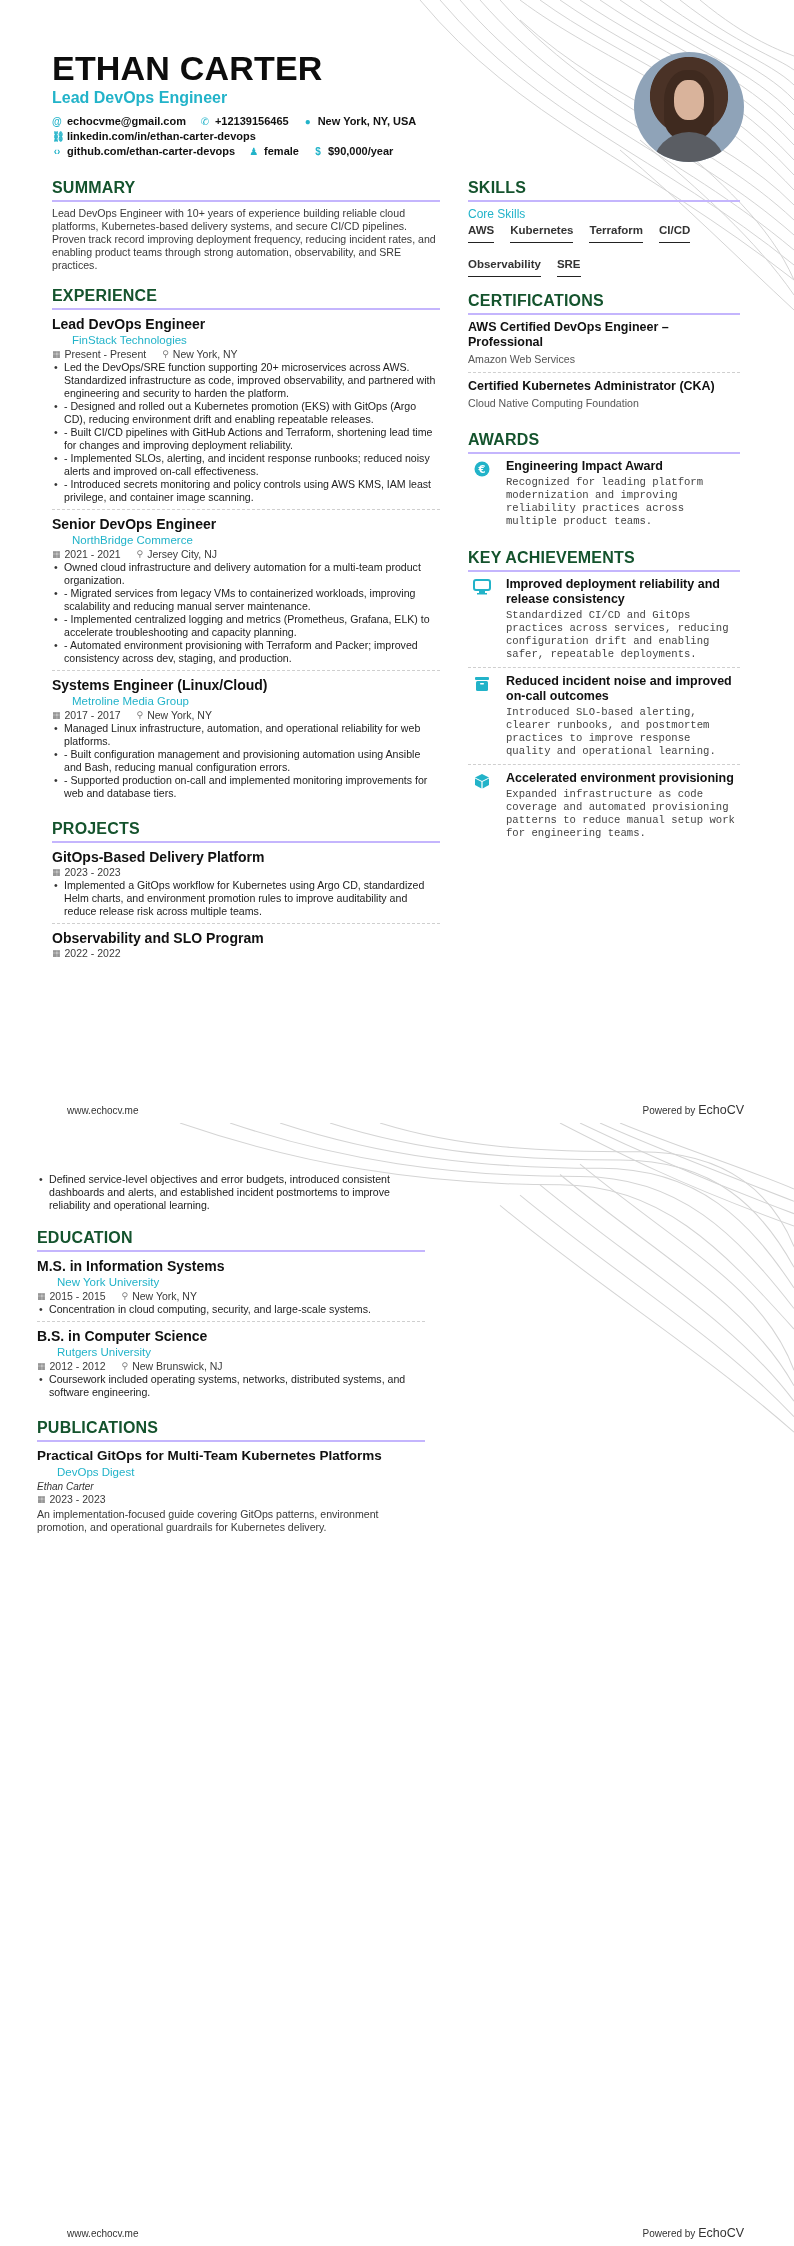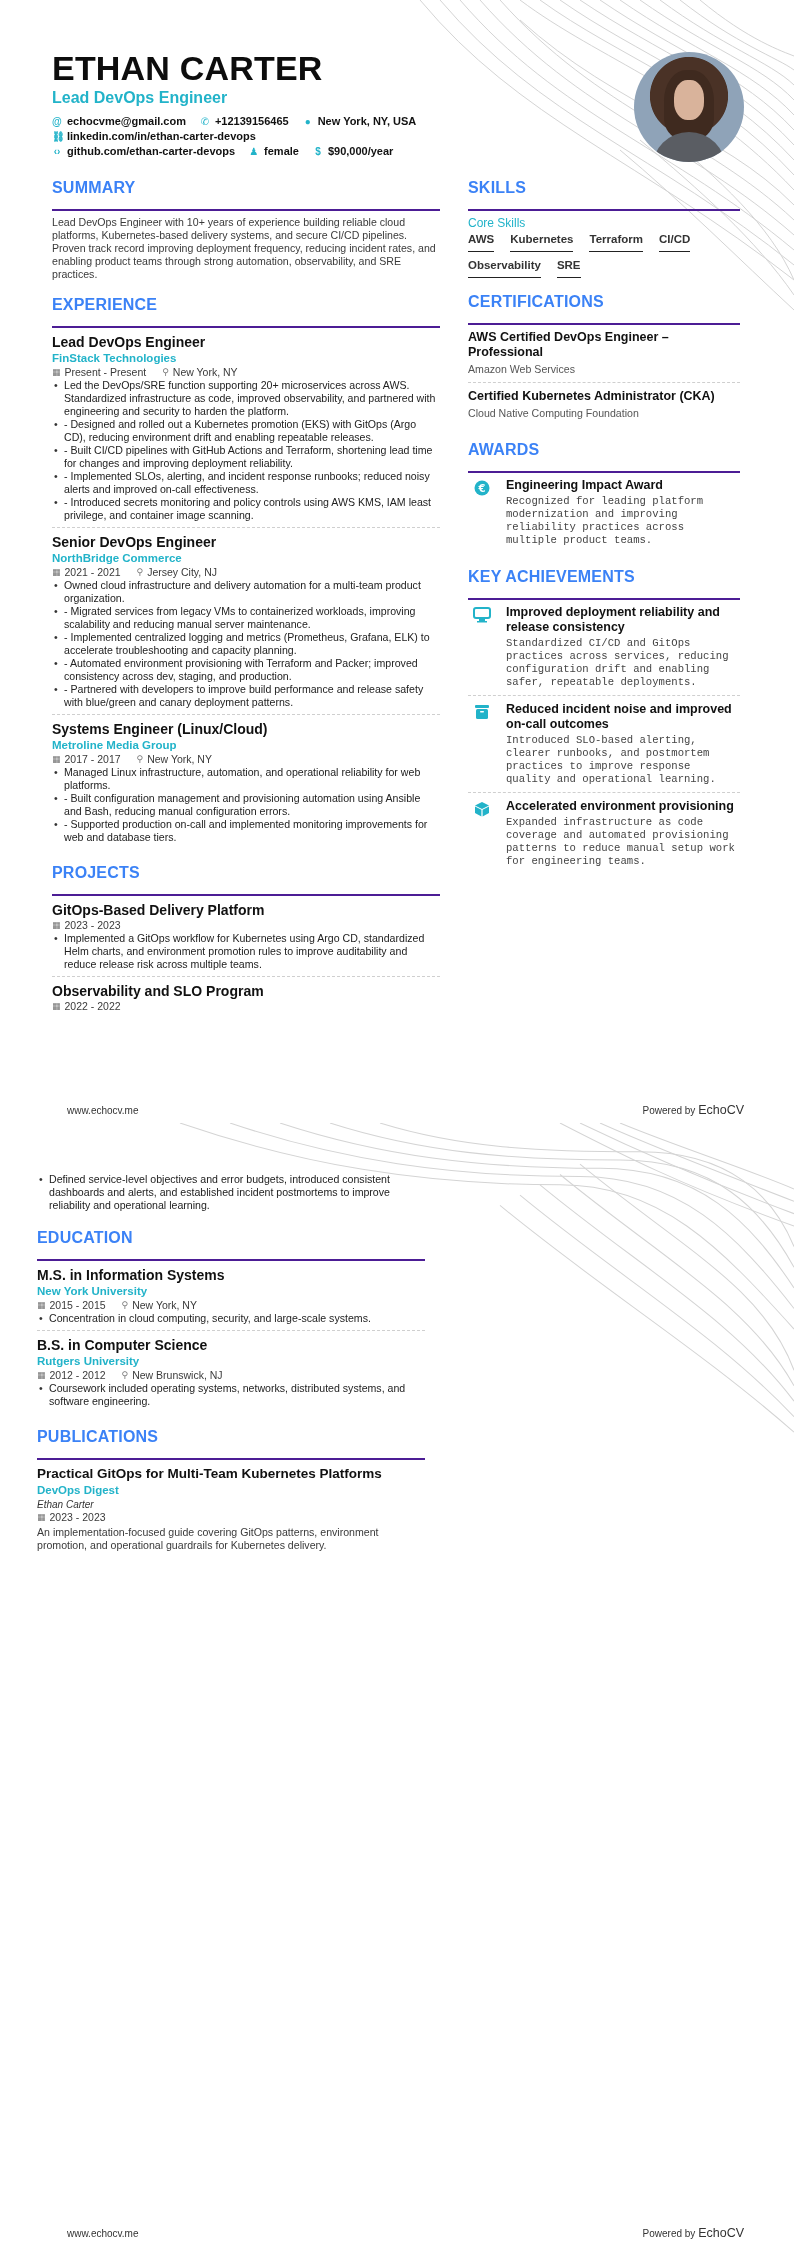--- a/index.html
+++ b/index.html
@@ -20,37 +20,37 @@
     .cicon { color: #22b3c9; font-size: 10px; width: 10px; text-align: center; display: inline-block; }
     .photo { position: absolute; left: 634px; top: 52px; width: 110px; height: 110px; border-radius: 50%; overflow: hidden; background: radial-gradient(circle at 50% 40%, #c9a48d 0 22%, #4a3226 23% 45%, #8fa3b8 46% 100%); }
     .photo .suit { position: absolute; left: 18px; bottom: -10px; width: 74px; height: 40px; background: #5a5d63; border-radius: 40px 40px 0 0; }
     .photo .face { position: absolute; left: 40px; top: 28px; width: 30px; height: 40px; background: #d9b39b; border-radius: 45%; }
     .photo .hair { position: absolute; left: 30px; top: 18px; width: 50px; height: 68px; background: #3f2a1f; border-radius: 45% 45% 30% 30%; }
 
     
     .col-left { position: absolute; left: 52px; top: 178px; width: 388px; }
     .col-right { position: absolute; left: 468px; top: 178px; width: 272px; }
     .section { margin-bottom: 14px; }
-    .sec-title { font-size: 16px; font-weight: 700; color: #3b82f6; letter-spacing: 0.2px; padding-bottom: 12px; border-bottom: 2px solid #4c1d95; margin-bottom: 5px; line-height: 19px; }
+    .sec-title { font-size: 16px; font-weight: 700; color: #14532d; letter-spacing: 0.2px; padding-bottom: 3px; border-bottom: 2px solid #c4b5fd; margin-bottom: 5px; line-height: 19px; }
     .para { font-size: 10.6px; color: #3a3a3a; line-height: 13px; }
 
     .entry { padding-bottom: 5px; margin-bottom: 5px; border-bottom: 1px dashed #cfcfcf; }
     .entry:last-child { border-bottom: none; }
     .e-title { font-size: 14px; font-weight: 700; color: #111; line-height: 18px; }
-    .e-org { font-size: 11.5px; font-weight: 700; color: #22b3c9; line-height: 15px; }
+    .e-org { font-size: 11.5px; font-weight: 400; color: #22b3c9; line-height: 15px; margin-left: 20px; }
     .e-meta { font-size: 10.5px; color: #3a3a3a; line-height: 13px; display: flex; gap: 16px; }
     .e-meta span { display: inline-flex; align-items: center; gap: 4px; }
     .micon { color: #777; font-size: 9px; }
     ul.bullets { list-style: none; }
     ul.bullets li { position: relative; padding-left: 12px; font-size: 10.6px; color: #222; line-height: 13px; }
     ul.bullets li::before { content: "•"; position: absolute; left: 2px; top: 0; color: #333; }
 
     
     .skill-group { font-size: 12px; font-weight: 400; color: #22b3c9; margin-bottom: 2px; }
-    .skill-tags { display: flex; flex-wrap: wrap; gap: 6px 16px; margin-bottom: 4px; }
+    .skill-tags { display: flex; flex-wrap: wrap; gap: 14px 16px; margin-bottom: 4px; }
     .skill-tag { font-size: 11.5px; font-weight: 700; color: #333; padding-bottom: 4px; border-bottom: 1.5px solid #222; line-height: 15px; }
 
     .cert { padding-bottom: 6px; margin-bottom: 6px; border-bottom: 1px dashed #cfcfcf; }
     .cert:last-child { border-bottom: none; }
     .cert-title { font-size: 12.5px; font-weight: 700; color: #111; line-height: 15px; }
     .cert-issuer { font-size: 10.6px; color: #555; margin-top: 3px; line-height: 13px; }
 
     .ach { display: flex; gap: 10px; padding-bottom: 6px; margin-bottom: 6px; border-bottom: 1px dashed #cfcfcf; }
     .ach:last-child { border-bottom: none; }
     .ach-icon { width: 28px; flex: none; display: flex; justify-content: center; padding-top: 2px; }
@@ -176,21 +176,20 @@
           <span>
               <span class="micon">⚲</span>
               <span>Jersey City, NJ</span>
             </span>
         </div>
         <ul class="bullets">
           <li>Owned cloud infrastructure and delivery automation for a multi-team product organization.</li>
           <li>- Migrated services from legacy VMs to containerized workloads, improving scalability and reducing manual server maintenance.</li>
           <li>- Implemented centralized logging and metrics (Prometheus, Grafana, ELK) to accelerate troubleshooting and capacity planning.</li>
           <li>- Automated environment provisioning with Terraform and Packer; improved consistency across dev, staging, and production.</li>
-          <li>- Partnered with developers to improve build performance and release safety with blue/green and canary deployment patterns.</li>
         </ul>
       </div>
 
       <div class="entry">
         <div class="e-title">Systems Engineer (Linux/Cloud)</div>
         <div class="e-org">Metroline Media Group</div>
         <div class="e-meta">
           <span>
               <span class="micon">▦</span>
               <span>2017 - 2017</span>

